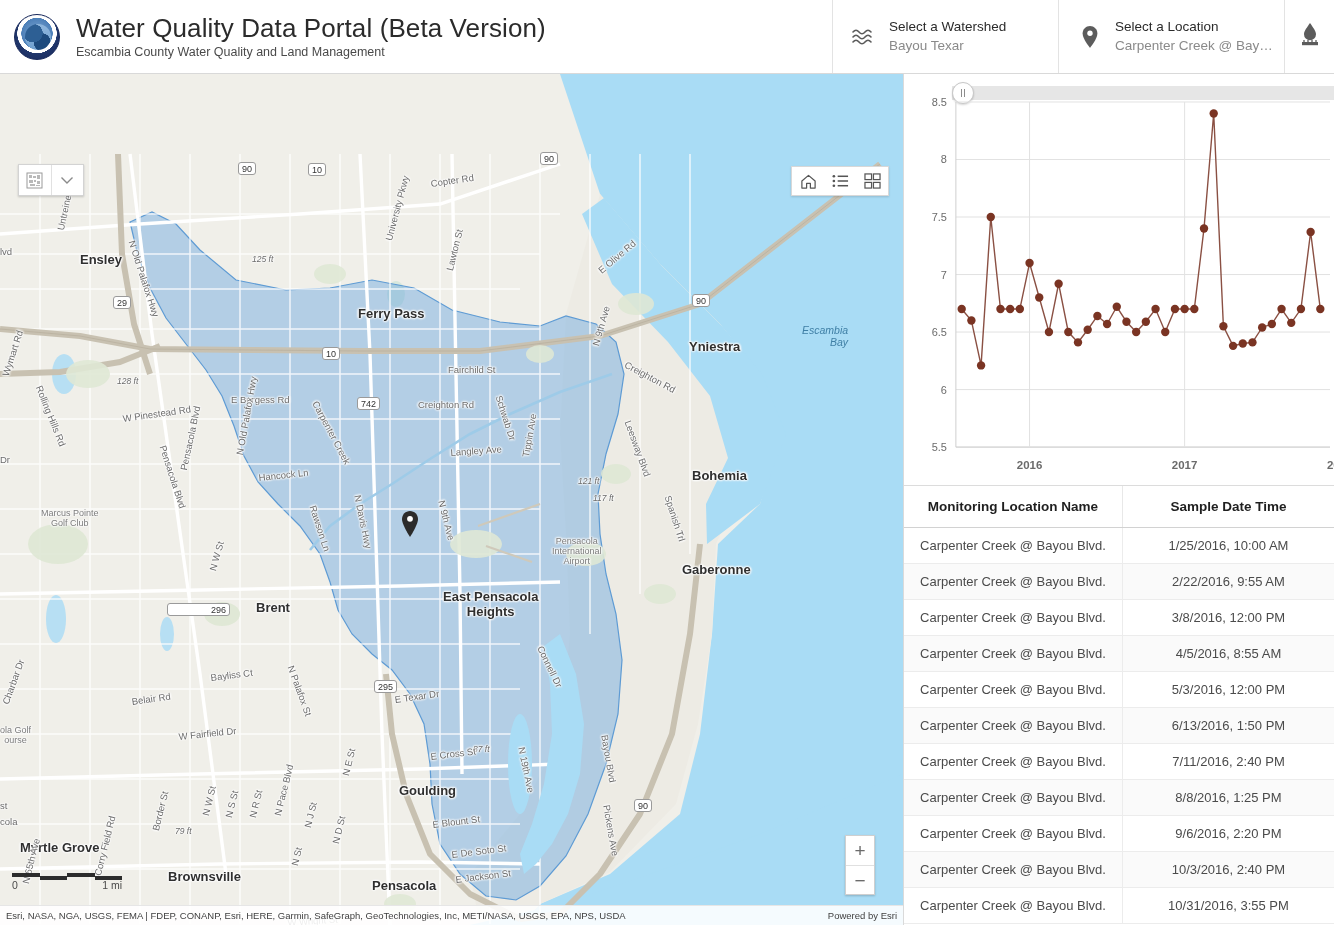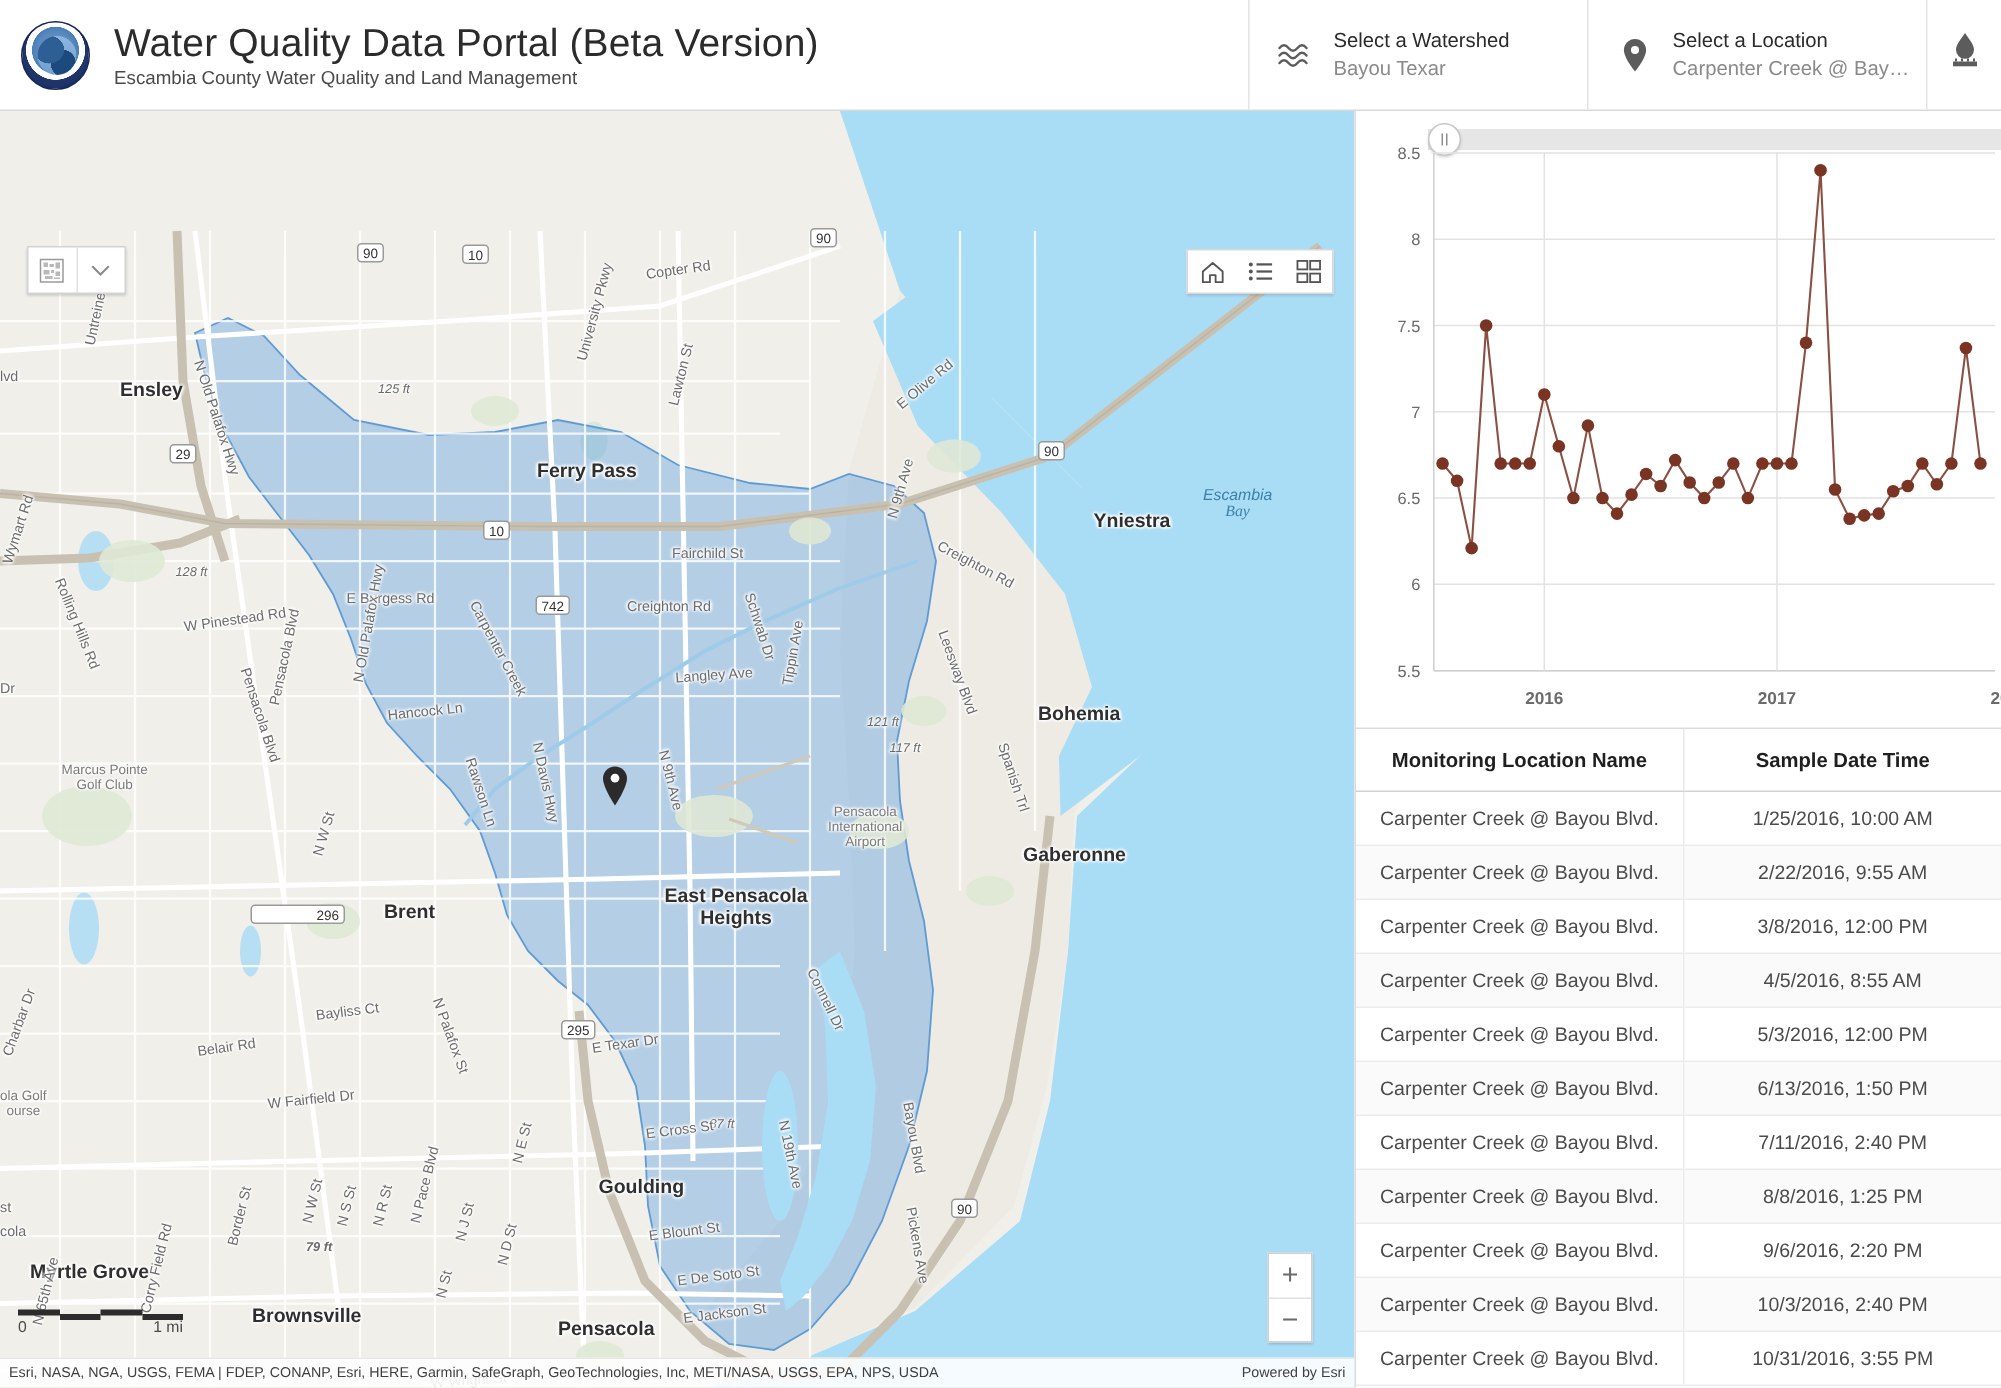--- a/index.html
+++ b/index.html
@@ -364,21 +364,21 @@
       </g>
     </svg>
 
     <div id="map-label-layer">
         <div class="map-label lbl-city" style="left: 80px; top: 178px;">
           <div style="text-align: center;">Ensley</div>
         </div>
         <div class="map-label lbl-city" style="left: 358px; top: 232px;">
           <div style="text-align: center;">Ferry Pass</div>
         </div>
-        <div class="map-label lbl-city" style="left: 689px; top: 265px; padding-left: 40px;">
+        <div class="map-label lbl-city" style="left: 689px; top: 265px;">
           <div style="text-align: center;">Yniestra</div>
         </div>
         <div class="map-label lbl-city" style="left: 692px; top: 394px;">
           <div style="text-align: center;">Bohemia</div>
         </div>
         <div class="map-label lbl-city" style="left: 682px; top: 488px;">
           <div style="text-align: center;">Gaberonne</div>
         </div>
         <div class="map-label lbl-city" style="left: 256px; top: 526px;">
           <div style="">Brent</div>
@@ -394,21 +394,21 @@
         </div>
         <div class="map-label lbl-city" style="left: 20px; top: 766px;">
           <div style="text-align: center;">Myrtle Grove</div>
         </div>
         <div class="map-label lbl-city" style="left: 443px; top: 515px;">
           <div style="text-align: center;">East Pensacola</div>
           <div style="text-align: center;">Heights</div>
         </div>
         <div class="map-label lbl-water" style="left: 802px; top: 250px;">
           <div style="text-align: center;">Escambia</div>
-          <div style="text-align: center; font-family: Liberation Serif, serif;">Bay</div>
+          <div style="text-align: right;">Bay</div>
         </div>
         <div class="map-label lbl-poi" style="left: 41px; top: 434px;">
           <div style="text-align: center;">Marcus Pointe</div>
           <div style="text-align: center;">Golf Club</div>
         </div>
         <div class="map-label lbl-poi" style="left: 552px; top: 462px;">
           <div style="text-align: center;">Pensacola</div>
           <div style="text-align: center;">International</div>
           <div style="text-align: center;">Airport</div>
         </div>
@@ -424,21 +424,21 @@
         </div>
         <div class="map-label lbl-elev" style="left: 578px; top: 402px;">
           <div style="text-align: center;">121 ft</div>
         </div>
         <div class="map-label lbl-elev" style="left: 593px; top: 419px;">
           <div style="text-align: center;">117 ft</div>
         </div>
         <div class="map-label lbl-elev" style="left: 473px; top: 670px;">
           <div style="text-align: center;">87 ft</div>
         </div>
-        <div class="map-label lbl-elev" style="left: 204px; top: 752px; font-weight: bold;">
+        <div class="map-label lbl-elev" style="left: 175px; top: 752px;">
           <div style="text-align: center;">79 ft</div>
         </div>
         <div class="map-label lbl-road" style="left: 430px; top: 104px; transform: rotate(-8deg); transform-origin: left top;">
           <div style="text-align: center;">Copter Rd</div>
         </div>
         <div class="map-label lbl-road" style="left: 383px; top: 165px; transform: rotate(-75deg); transform-origin: left top;">
           <div style="text-align: center;">University Pkwy</div>
         </div>
         <div class="map-label lbl-road" style="left: 55px; top: 155px; transform: rotate(-78deg); transform-origin: left top;">
           <div style="text-align: center;">Untreiner Ave</div>

